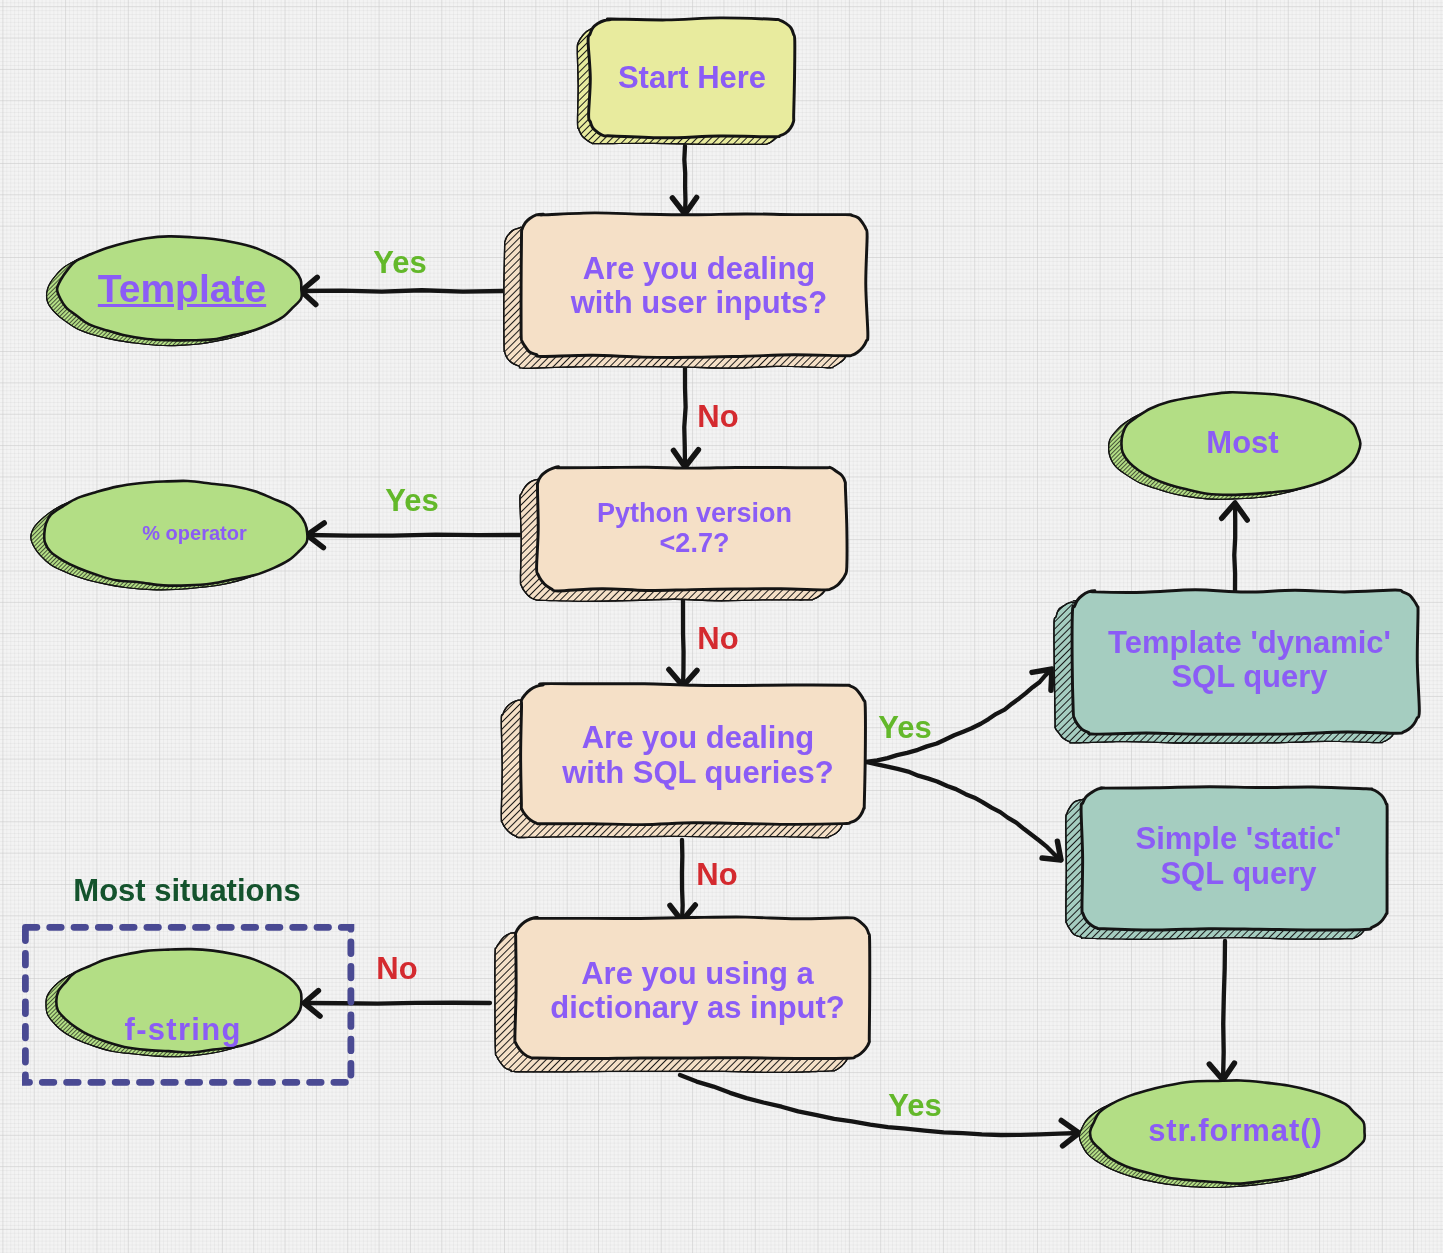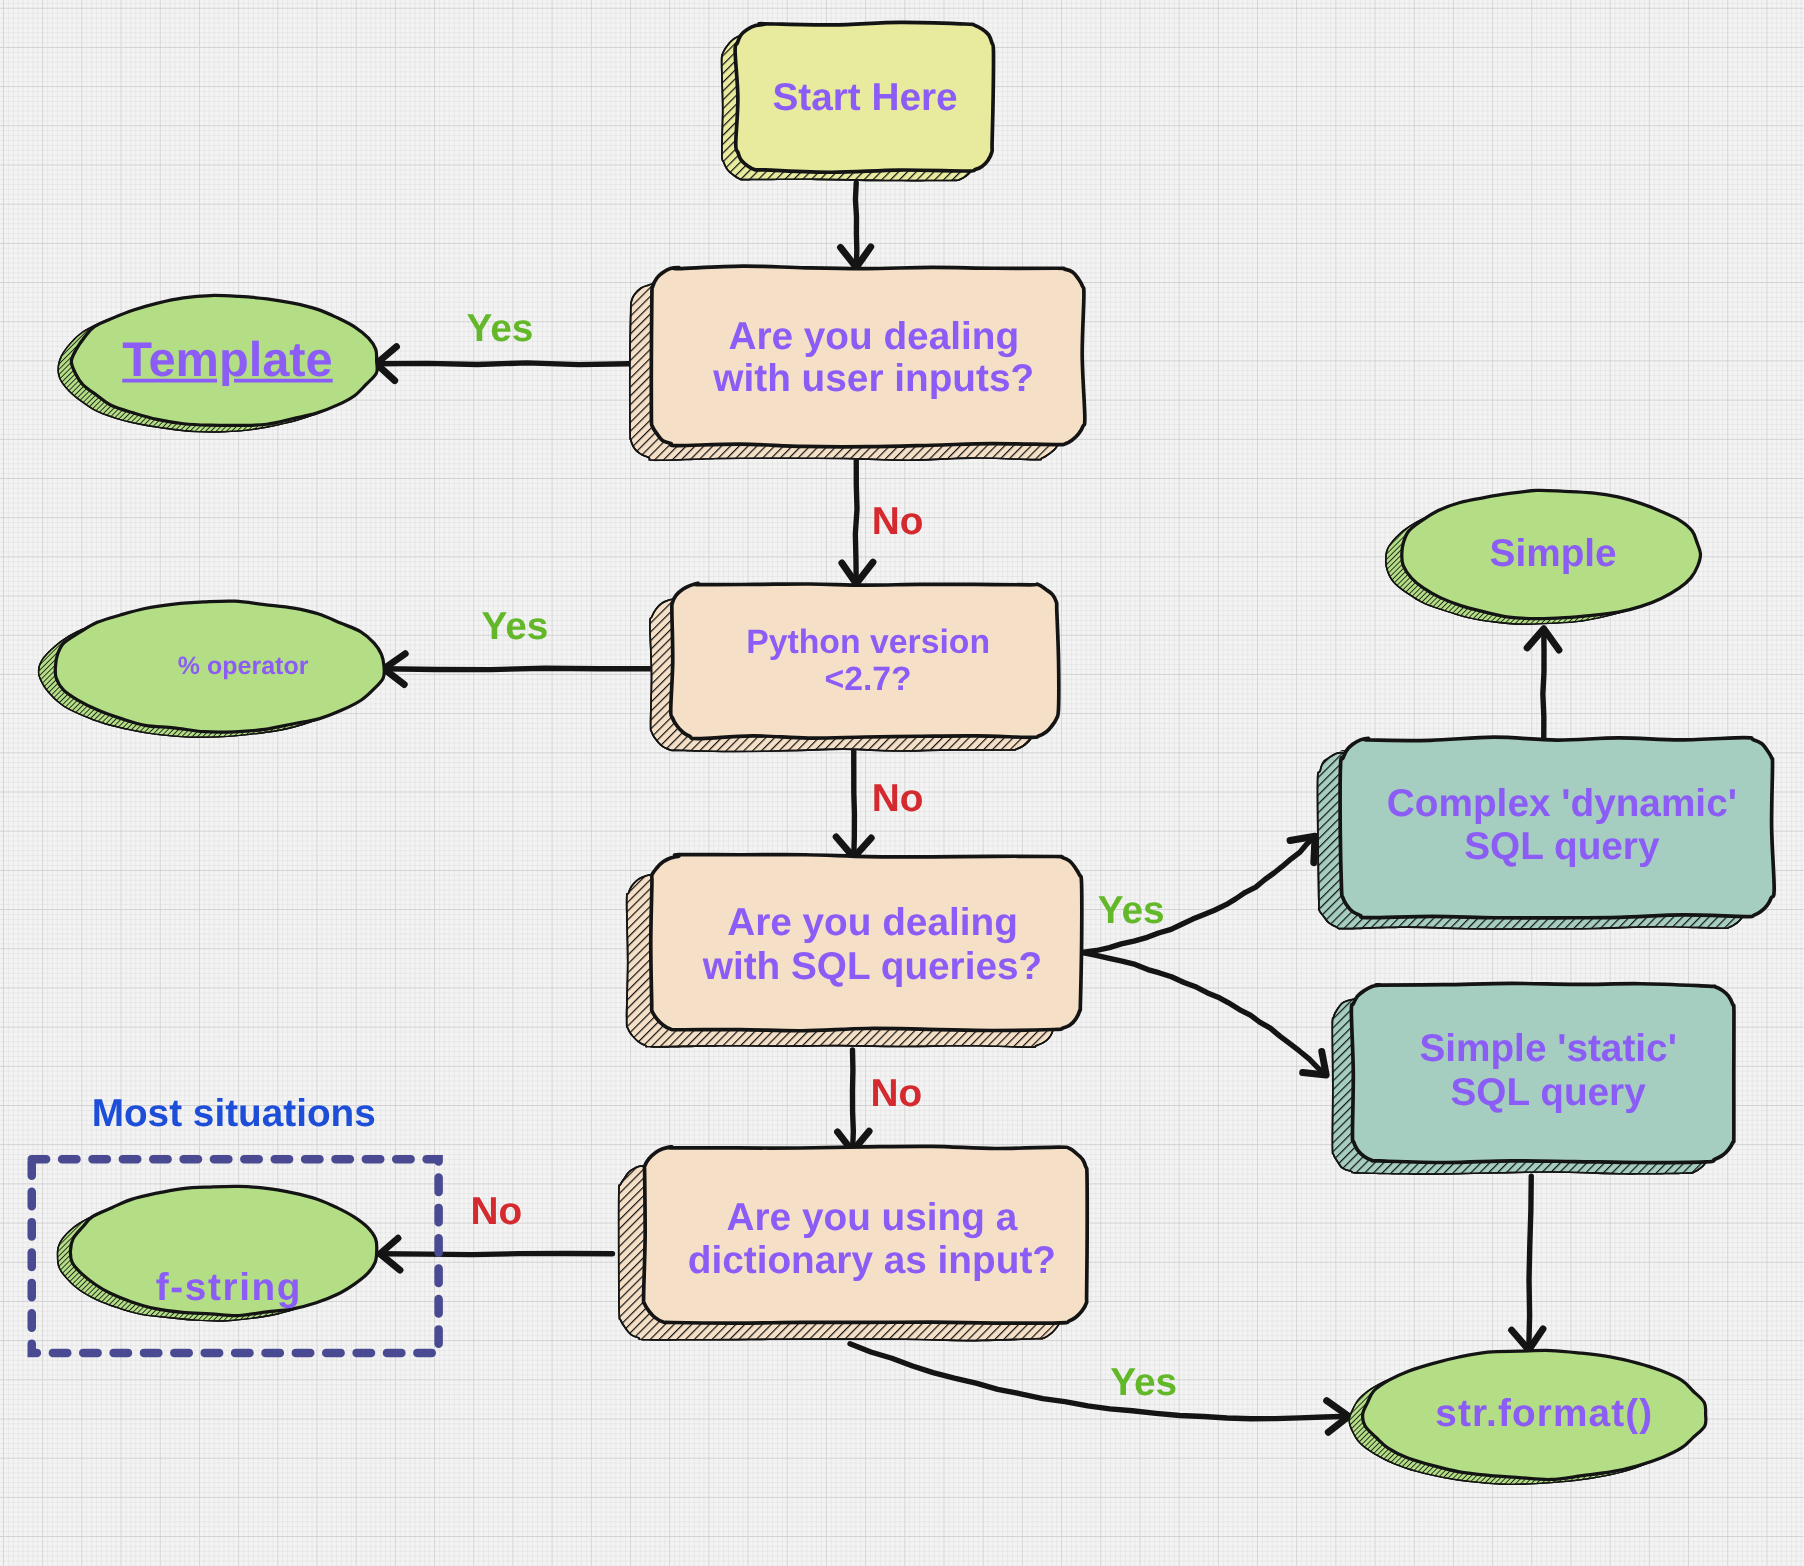--- a/index.html
+++ b/index.html
@@ -229,32 +229,32 @@
 <div id="labels">
       <div class="lbl" style="left: 589px; top: 19px; width: 206px; height: 118px; font-size: 31px;">Start Here</div>
       <div class="lbl" style="left: 526px; top: 215px; width: 346px; height: 142px; font-size: 31px;">Are you dealing
 with user inputs?</div>
       <div class="lbl" style="left: 60px; top: 237px; width: 244px; height: 104px; font-size: 39px; text-decoration: underline;">Template</div>
       <div class="lbl" style="left: 540px; top: 467px; width: 309px; height: 123px; font-size: 27px;">Python version
 &lt;2.7?</div>
       <div class="lbl" style="left: 62px; top: 481px; width: 265px; height: 104px; font-size: 20px;">% operator</div>
       <div class="lbl" style="left: 526px; top: 686px; width: 344px; height: 139px; font-size: 31px;">Are you dealing
 with SQL queries?</div>
-      <div class="lbl" style="left: 1077px; top: 589px; width: 345px; height: 142px; font-size: 31px;">Complex 'dynamic'
+      <div class="lbl" style="left: 1077px; top: 589px; width: 345px; height: 142px; font-size: 31px;">Template 'dynamic'
 SQL query</div>
-      <div class="lbl" style="left: 1122px; top: 392px; width: 241px; height: 103px; font-size: 31px;">Simple</div>
+      <div class="lbl" style="left: 1122px; top: 392px; width: 241px; height: 103px; font-size: 31px;">Most</div>
       <div class="lbl" style="left: 1086px; top: 786px; width: 305px; height: 141px; font-size: 31px;">Simple 'static'
 SQL query</div>
       <div class="lbl" style="left: 520px; top: 921px; width: 355px; height: 140px; font-size: 31px;">Are you using a
 dictionary as input?</div>
       <div class="lbl" style="left: 60px; top: 947px; width: 245px; height: 103px; font-size: 31px; letter-spacing: 1.3px; text-indent: 1.3px; margin-top: 32px;">f-string</div>
       <div class="lbl" style="left: 1098px; top: 1080px; width: 274px; height: 103px; font-size: 31px; letter-spacing: 0.9px; text-indent: 0.9px;">str.format()</div>
       <div class="elbl" style="color: rgb(99, 184, 42); font-size: 31px; left: 400px; top: 263px;">Yes</div>
       <div class="elbl" style="color: rgb(212, 42, 47); font-size: 31px; left: 718px; top: 416.5px;">No</div>
       <div class="elbl" style="color: rgb(99, 184, 42); font-size: 31px; left: 412px; top: 501px;">Yes</div>
       <div class="elbl" style="color: rgb(212, 42, 47); font-size: 31px; left: 718px; top: 638.5px;">No</div>
       <div class="elbl" style="color: rgb(99, 184, 42); font-size: 31px; left: 905px; top: 728px;">Yes</div>
       <div class="elbl" style="color: rgb(212, 42, 47); font-size: 31px; left: 717px; top: 875px;">No</div>
       <div class="elbl" style="color: rgb(212, 42, 47); font-size: 31px; left: 397px; top: 968.5px;">No</div>
       <div class="elbl" style="color: rgb(99, 184, 42); font-size: 31px; left: 915px; top: 1106px;">Yes</div>
-      <div class="elbl" style="color: #1d4ed8; font-size: 31px; left: 187px; top: 891px;">Most situations</div>
+      <div class="elbl" style="color: #14532d; font-size: 31px; left: 187px; top: 891px;">Most situations</div>
     </div>
 </div>
 
 </body></html>

